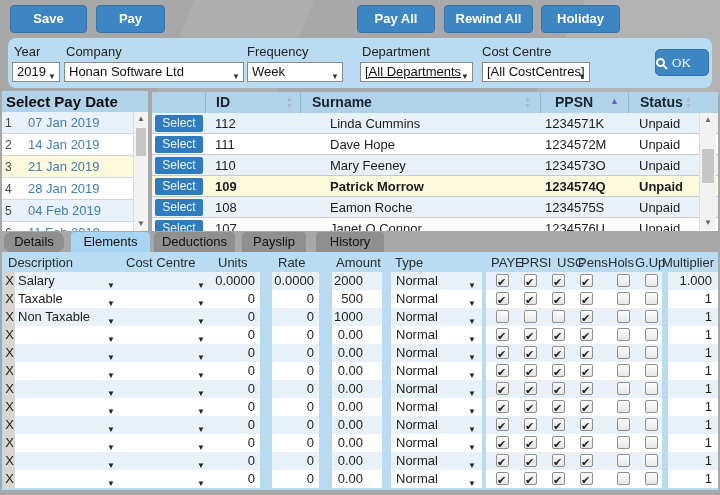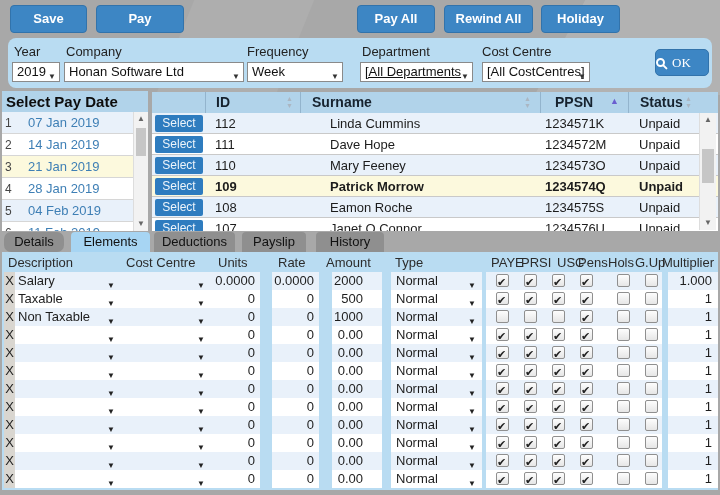--- a/index.html
+++ b/index.html
@@ -15,21 +15,21 @@
   .swoosh.s2 { left:175px; width:120px; height:95px; transform:skewX(-22deg); background:rgba(255,255,255,0.07); }
 
   
   .btn {
     position:absolute; height:28px; top:5px;
     background:#3d86c4; border:1px solid #3273ab; border-radius:4px;
     color:#fff; font-size:13px; font-weight:700; text-align:center; line-height:26px;
     z-index:2; cursor:pointer;
   }
   #btn-save   { left:10px;  width:77px; }
-  #btn-pay    { left:96px;  width:88px; }
+  #btn-pay    { left:96px;  width:69px; }
   #btn-payall { left:357px; width:78px; }
   #btn-rewind { left:444px; width:89px; }
   #btn-holiday{ left:541px; width:79px; }
 
   
   .filterbar {
     position:absolute; left:8px; top:38px; width:704px; height:50px;
     background:#b9dcf2; border-radius:8px; z-index:1;
   }
   .flabel { position:absolute; top:6px; font-size:13px; color:#222; }
@@ -100,21 +100,21 @@
   
   .tab { position:absolute; top:232px; height:20px; background:#8f8f8f; border-radius:4px 4px 0 0;
     font-size:13px; color:#111; text-align:center; line-height:20px; z-index:1; cursor:pointer; }
   .tab.active { background:#a7d5f3; }
   #tab-0{left:4px; width:60px;border-radius:7px;} #tab-1{left:71px; width:79px;} #tab-2{left:154px; width:81px;}
   #tab-3{left:242px; width:64px;} #tab-4{left:316px; width:68px;}
 
   
   .elpanel { position:absolute; left:2px; top:252px; width:716px; height:238px; background:#b9dcf2; z-index:1; }
   .eh { position:absolute; top:3px; font-size:13px; color:#2b2b2b; white-space:nowrap; }
-  .eh0{left:6px;} .eh1{left:124px;} .eh2{left:216px;} .eh3{left:276px;} .eh4{left:324px;}
+  .eh0{left:6px;} .eh1{left:124px;} .eh2{left:216px;} .eh3{left:276px;} .eh4{left:334px;}
   .eh5{left:393px;} .eh6{left:489px;} .eh7{left:519px;} .eh8{left:555px;} .eh9{left:576px;}
   .eh10{left:606px;} .eh11{left:633px;} .eh12{left:660px;}
   .el-rows { position:absolute; left:0; top:20px; width:716px; height:216px; overflow:hidden; }
   .el-row { position:relative; height:18px; }
   .el-row .box { position:absolute; top:0; height:18px; background:#fff; font-size:13px; color:#1e1e1e; line-height:18px; }
   .el-row.alt .box { background:#e9f1fa; }
   .el-x { left:2px; width:11px; background:#d9d6d0 !important; font-size:12px; color:#333; text-align:center; cursor:pointer; }
   .el-desc { left:13px; width:198px; padding-left:3px; cursor:pointer; }
   .darr { position:absolute; top:5px; font-size:8px; color:#222; }
   .el-desc .a1{left:92px;} .el-desc .a2{left:182px;}

